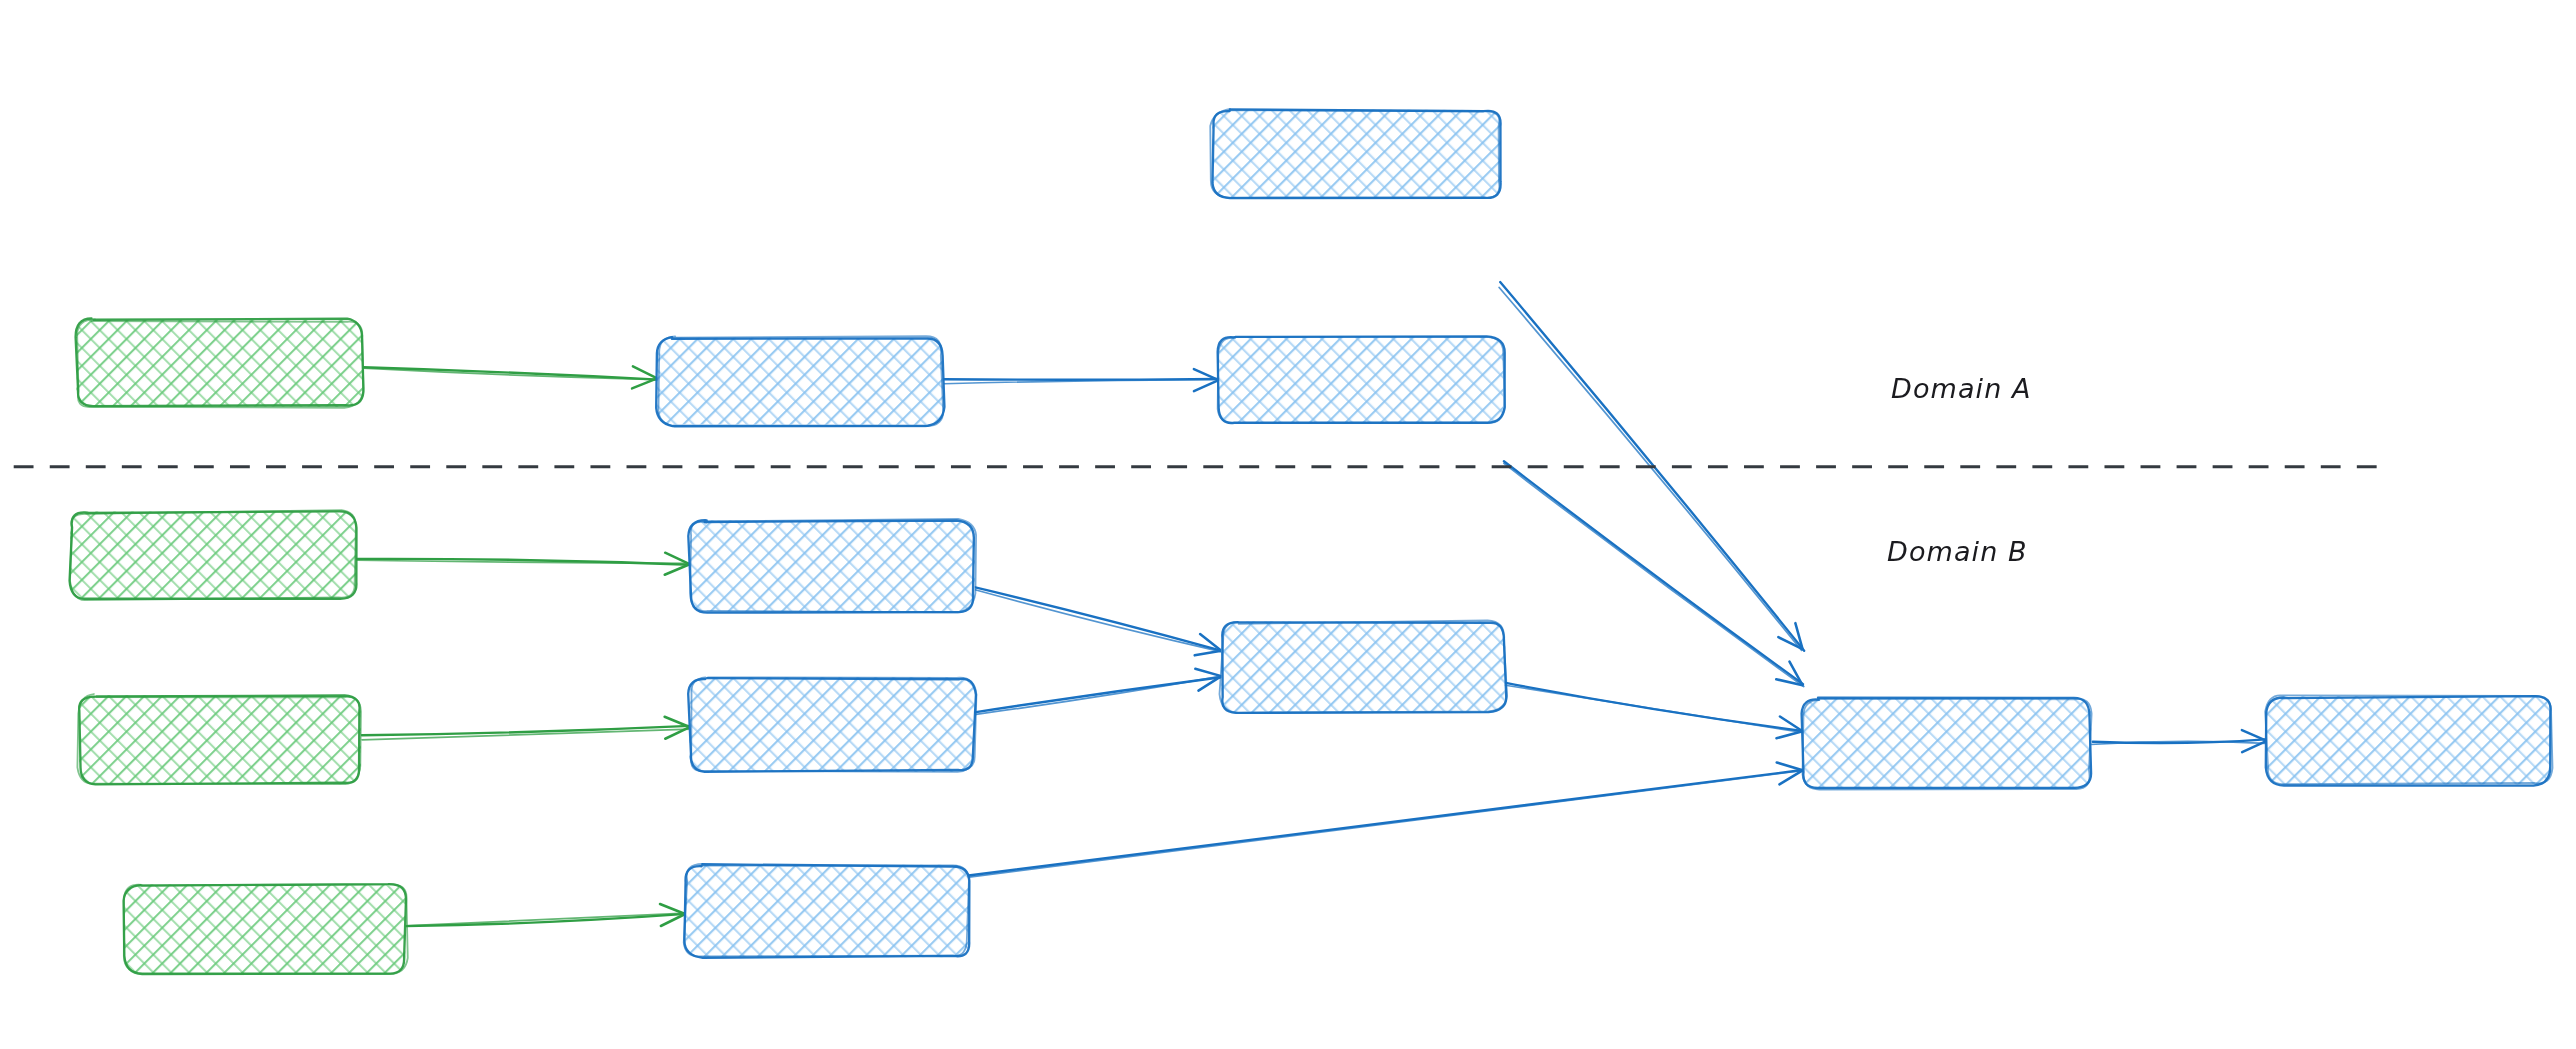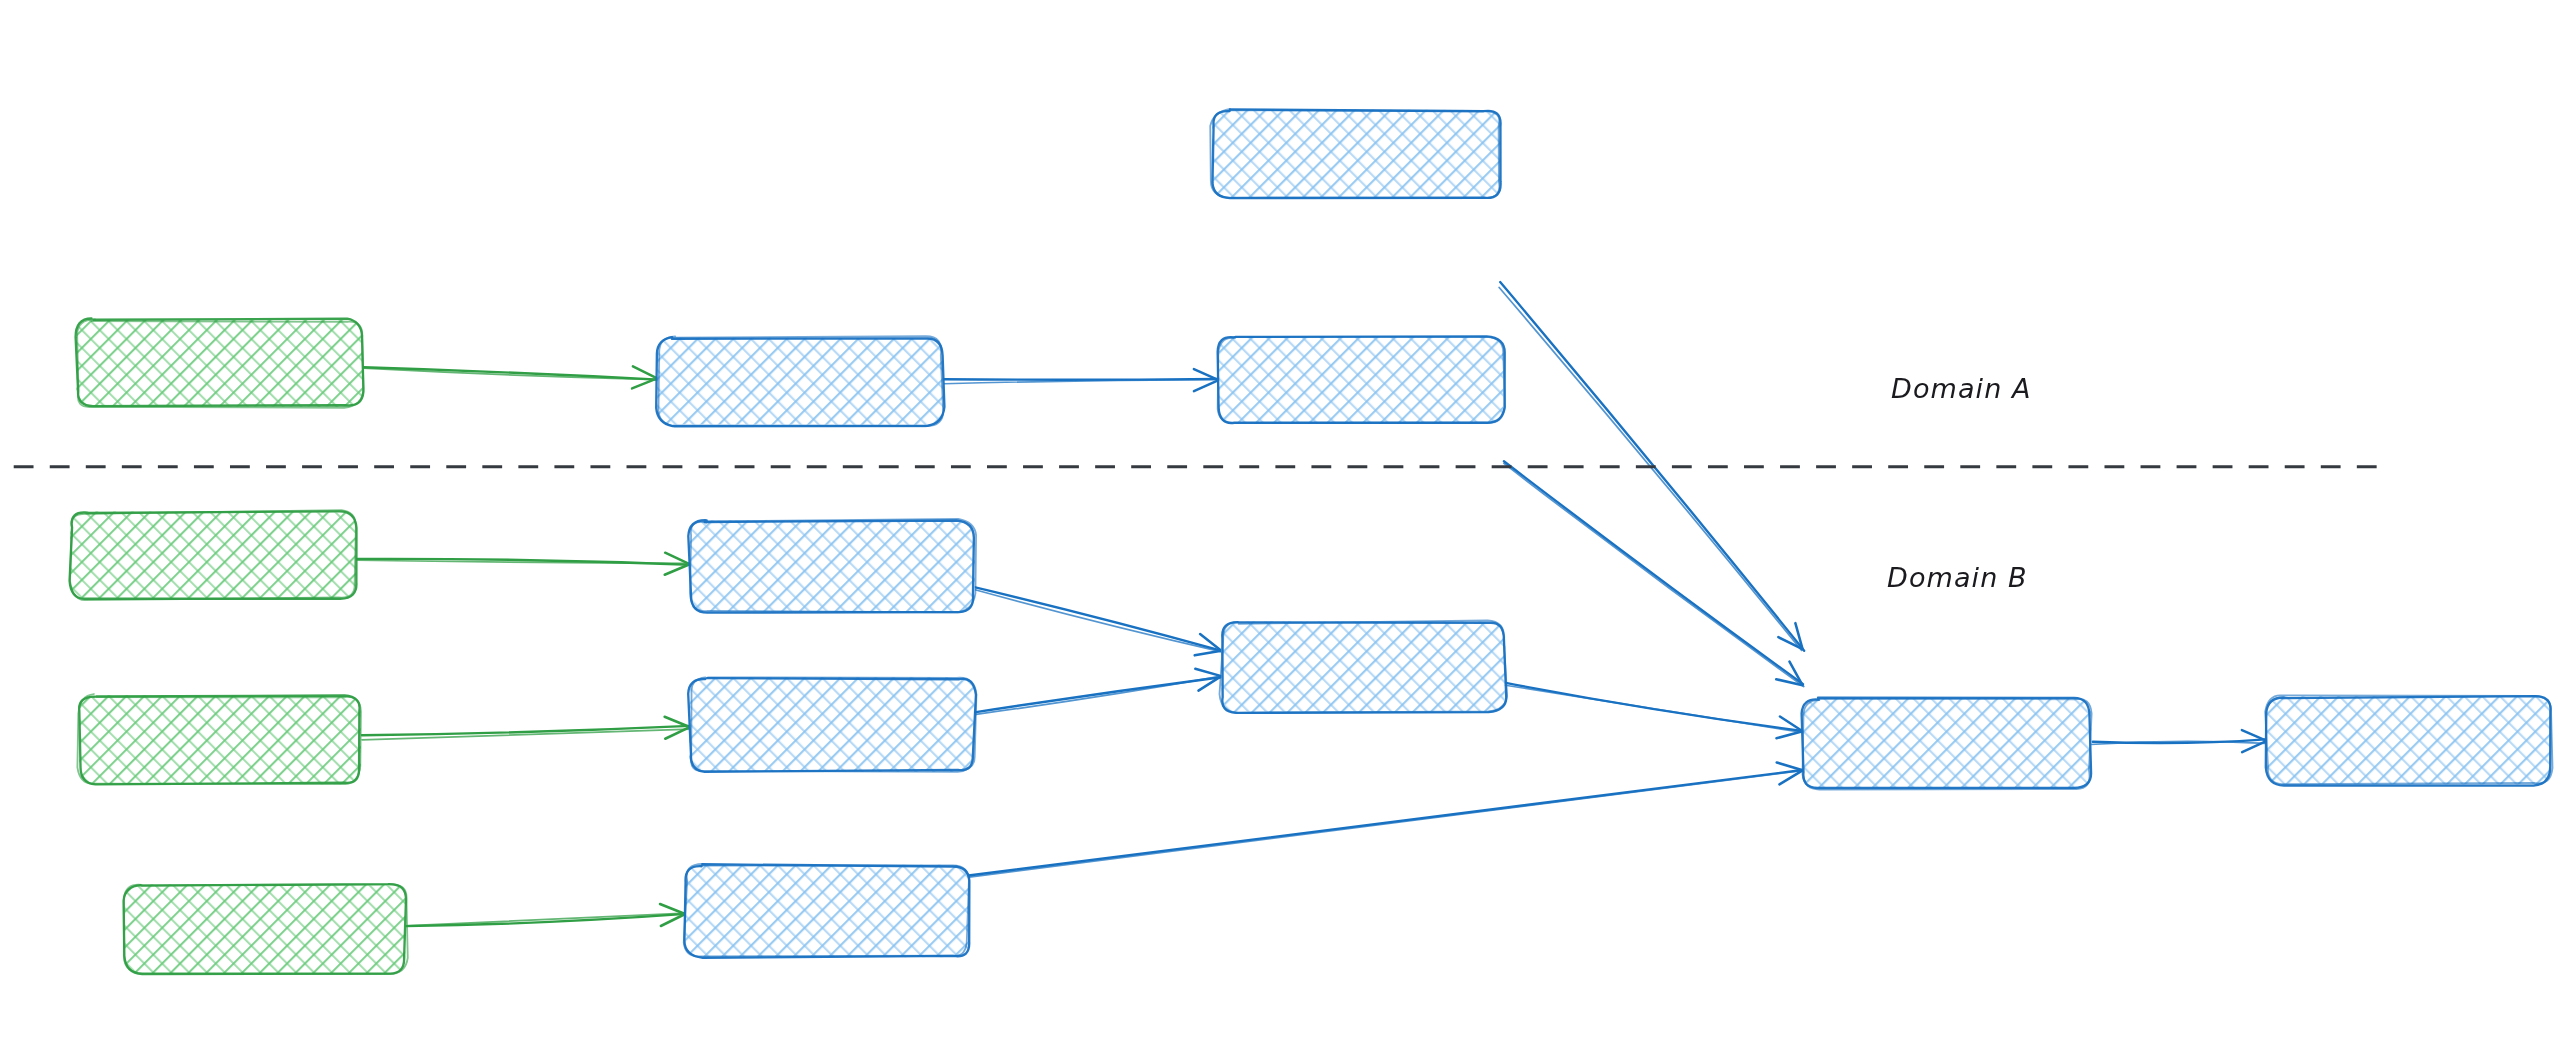--- a/index.html
+++ b/index.html
@@ -202,15 +202,15 @@
           <path d="M 2531.6894264519215 771.6980108428746 L 2810.0313621900978 772.0825984280557 Q 2831.6815855905415 772.1882221315057 2830.5765706427396 791.5822322931141 L 2832.1408219605682 852.007041432336 Q 2830.173285304755 872.0550235401839 2812.791350878775 868.8546194259077 L 2531.53303533569 870.1752653058618 Q 2515.2163659334183 868.8384493220598 2516.3909277759494 850.3893881779164 L 2513.289972577989 789.5385035786778 Q 2516.402424890548 771.0240656640381 2530.832559224963 771.5770581204445" fill="none" stroke="#1971c2" stroke-width="2" stroke-linecap="round" stroke-linejoin="round" opacity="0.6"></path>
         </g>
       </g>
     <g id="divider-layer">
         <line x1="15" y1="518" x2="2652" y2="518" stroke="#343a40" stroke-width="3.4" stroke-dasharray="22 18" stroke-linecap="butt"></line>
       </g>
   </svg>
 
   <div class="domain-label" id="label-domain-a" style="left: 1891px; top: 341px; margin-top: 32px;">Domain A</div>
 
-  <div class="domain-label" id="label-domain-b" style="left: 1887px; top: 562px;">Domain B</div>
+  <div class="domain-label" id="label-domain-b" style="left: 1887px; top: 536px;">Domain B</div>
 </div>
 
 
 </body></html>

